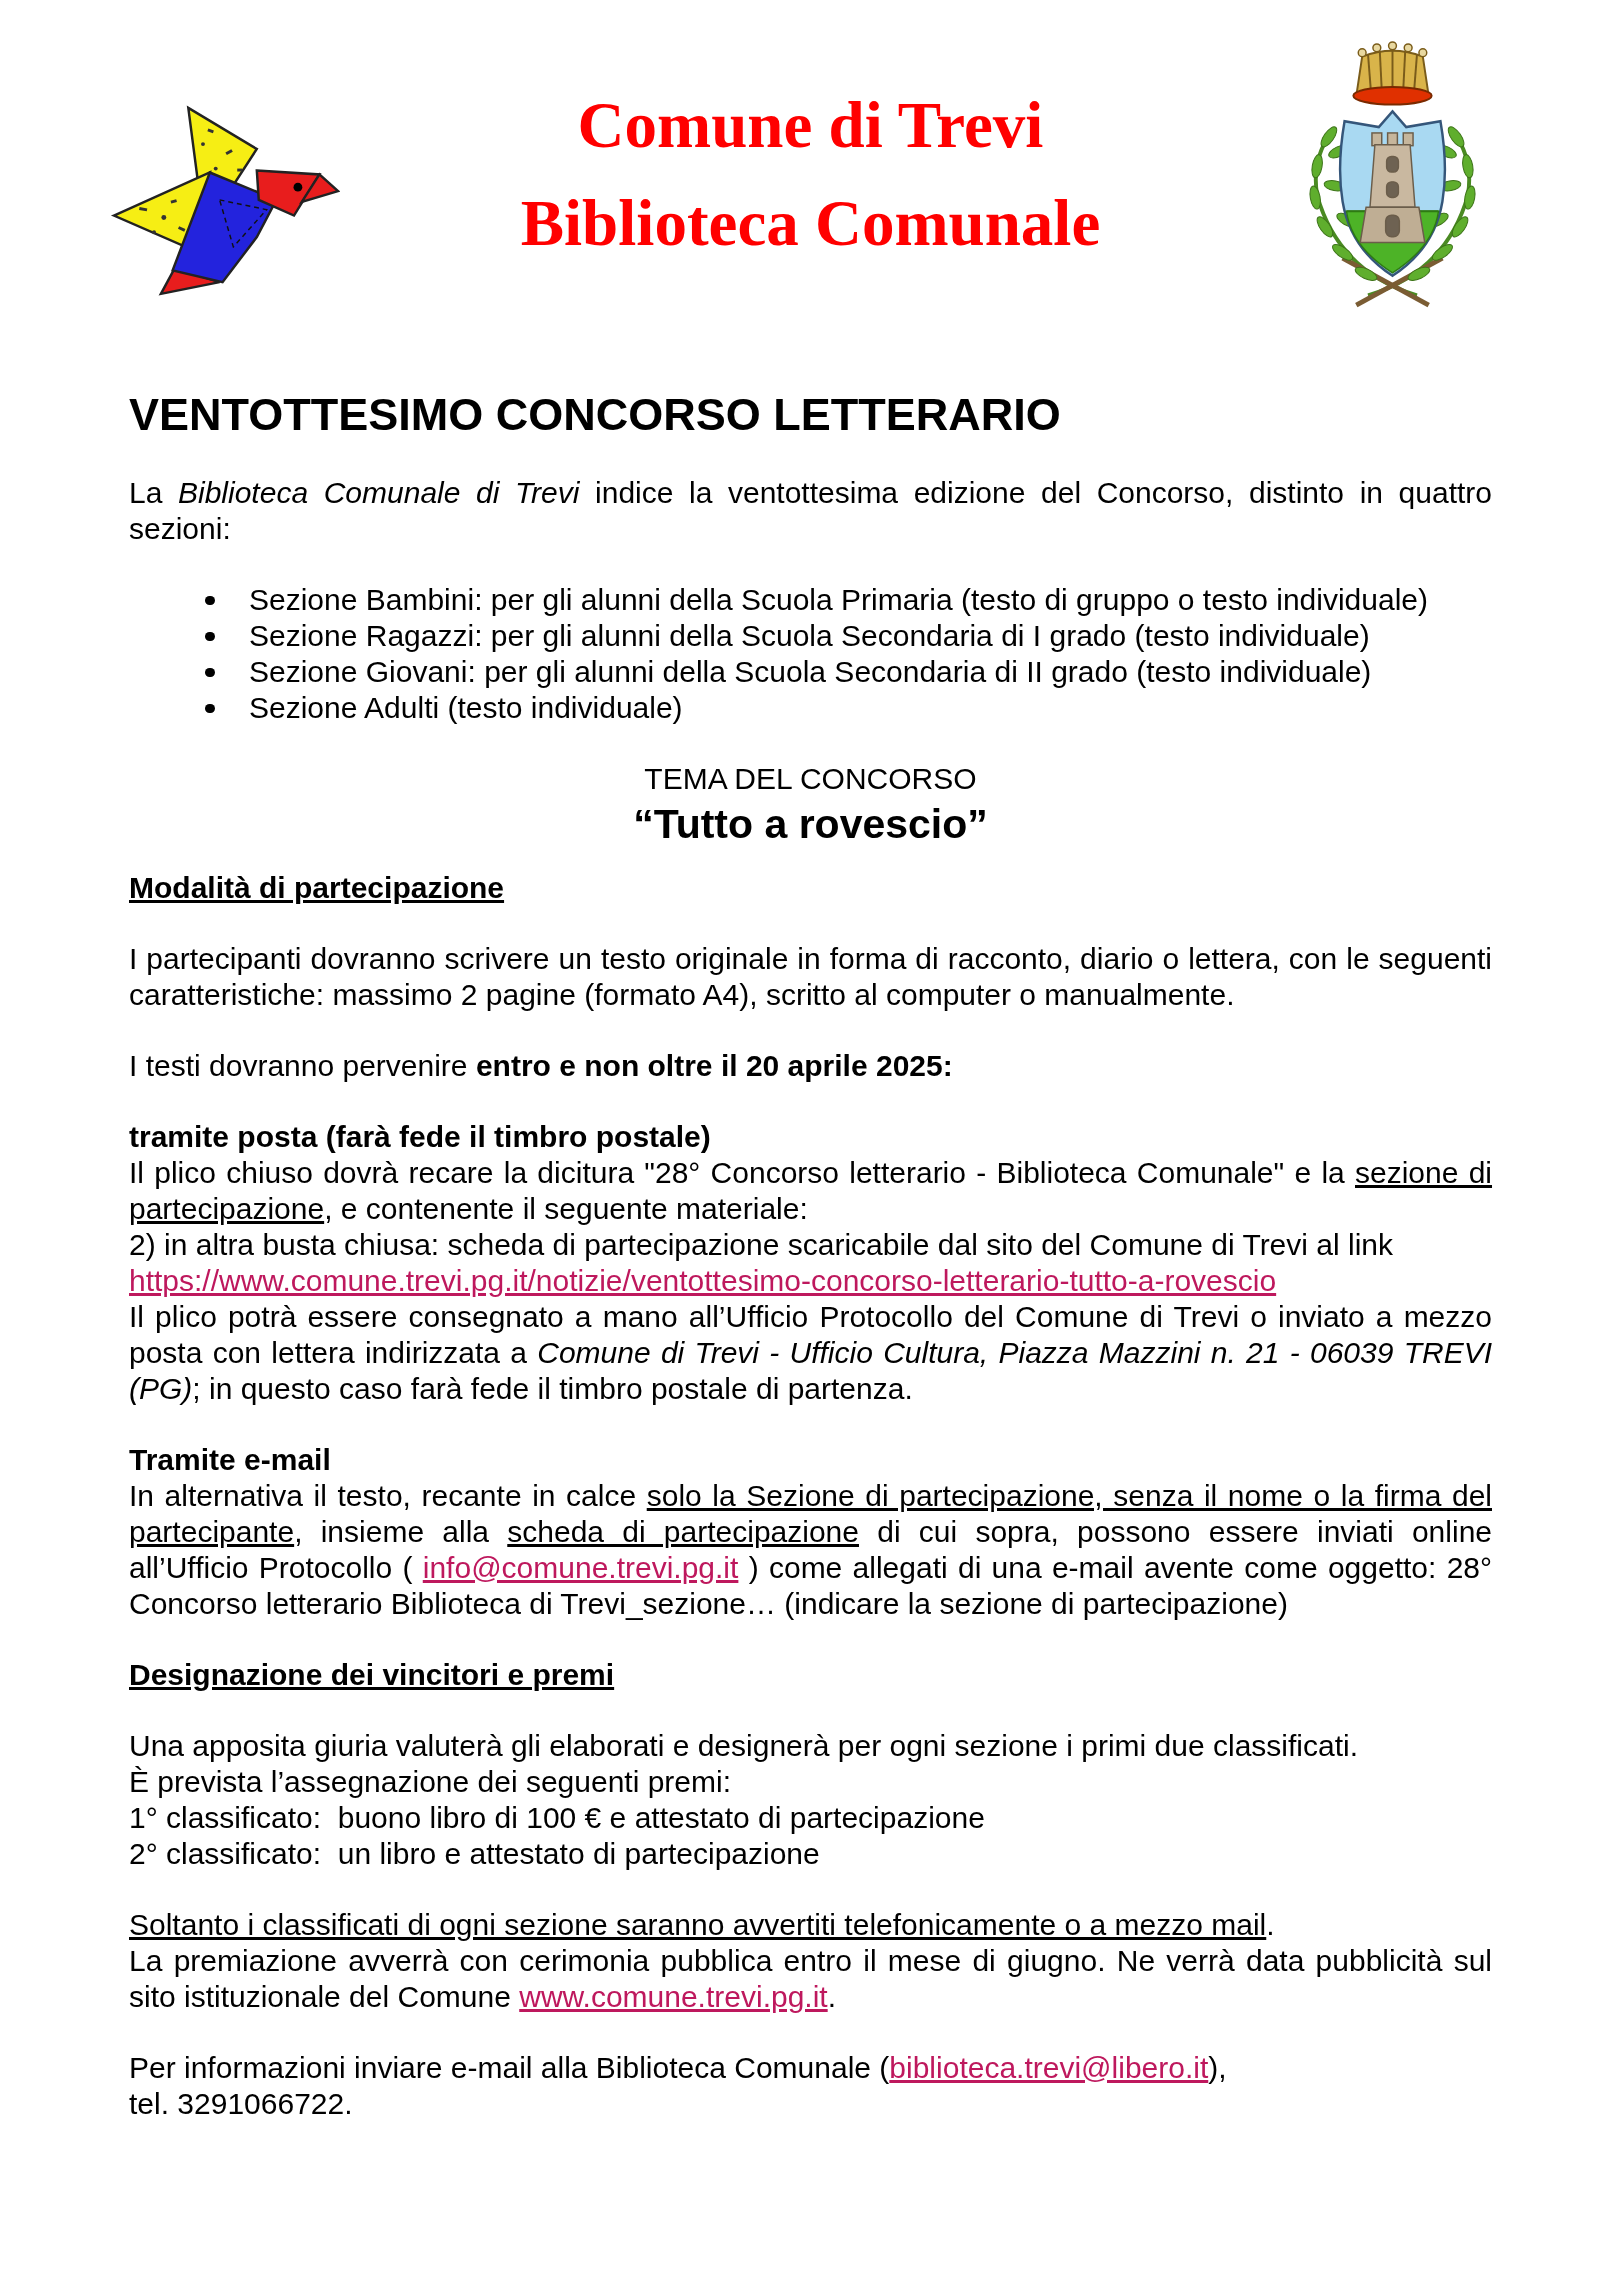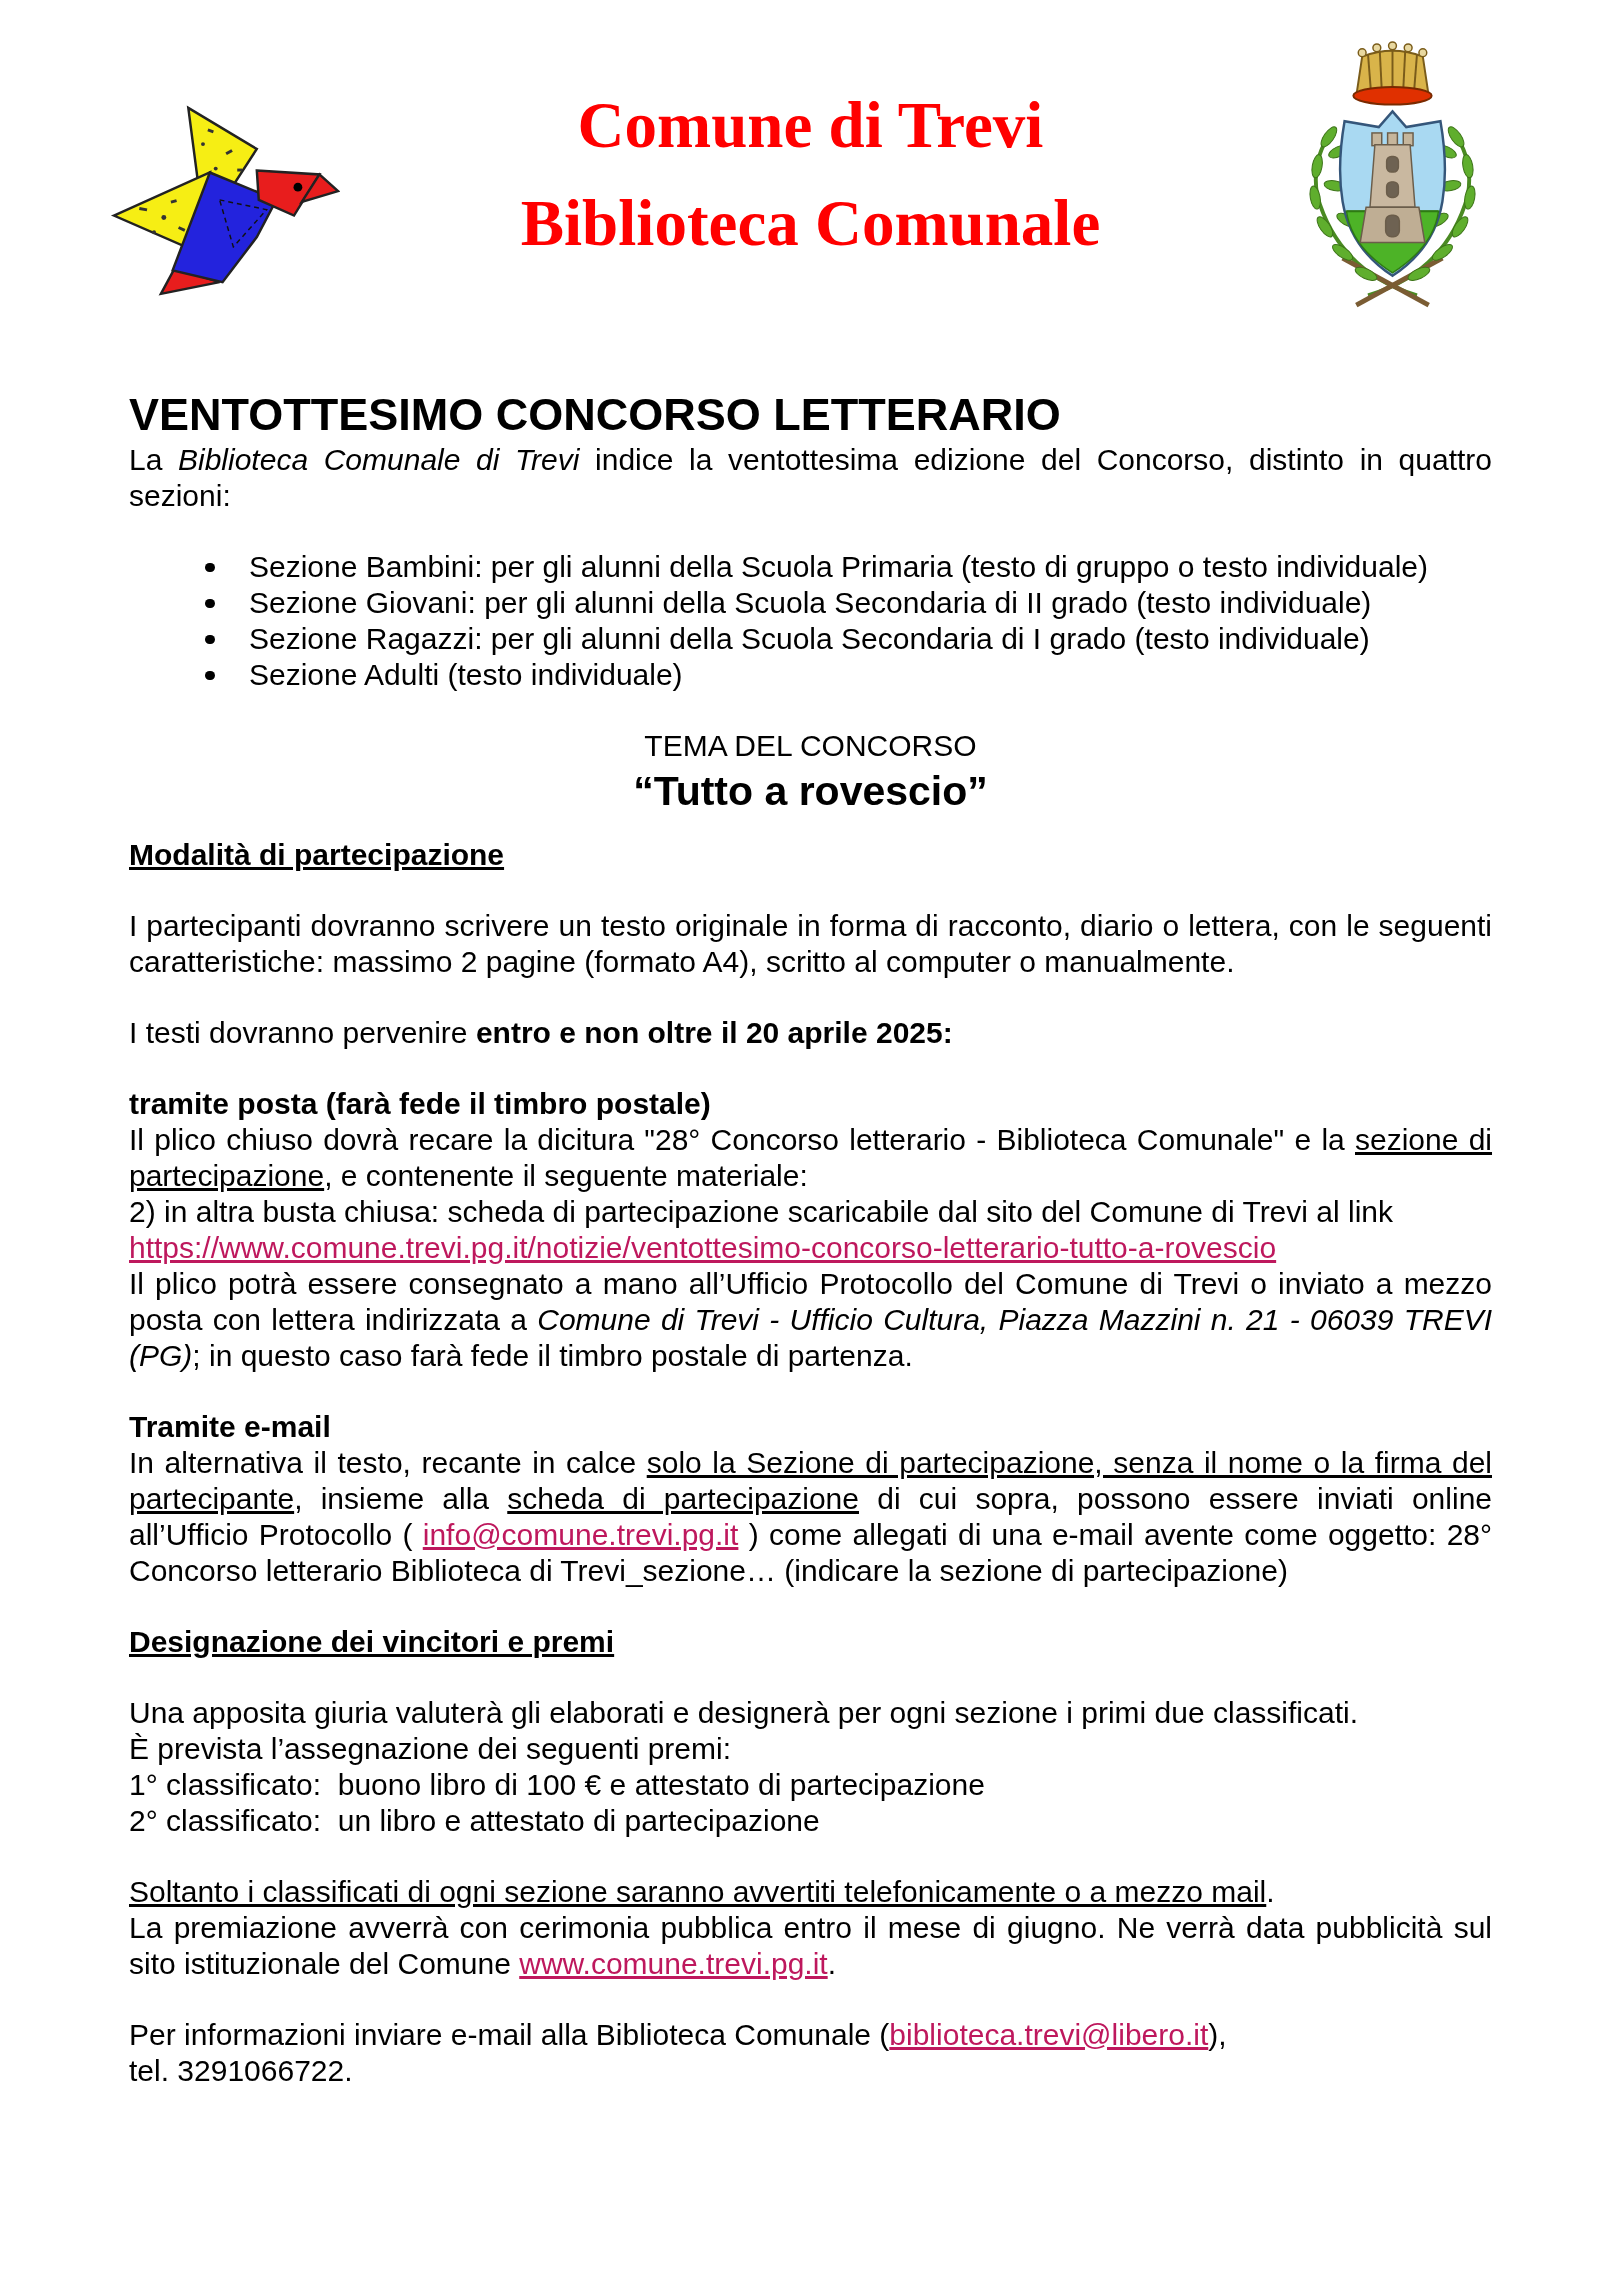--- a/index.html
+++ b/index.html
@@ -11,21 +11,21 @@
   .crest-logo{position:absolute;left:1270px;top:39px;}
   .header-titles{position:absolute;left:363px;right:363px;top:76px;text-align:center;
                  font-family:cursive;font-weight:bold;}
   .header-title-line{font-size:65px;line-height:98px;}
   
   .content{padding:0 129px;}
   .main-title{font-size:45px;line-height:53px;font-weight:bold;text-align:left;margin-top:45px;}
   p{margin:0;}
   .just{text-align:justify;}
   .mt{margin-top:35px;}
-  .mt-sm{margin-top:1px;}
+  .mt-sm{margin-top:34px;}
   .b{font-weight:bold;}
   .i{font-style:italic;}
   .u{text-decoration:underline;}
   .bu{font-weight:bold;text-decoration:underline;}
   .link{color:#be185d;text-decoration:underline;cursor:pointer;word-break:break-all;}
   .center{text-align:center;}
   .tema-title{font-size:41px;line-height:55px;font-weight:bold;}
   ul.sections{list-style:none;margin:35px 0 0;padding:0 0 0 74px;}
   ul.sections li{position:relative;padding-left:46px;}
   ul.sections li::before{content:"";position:absolute;left:2px;top:13.7px;width:9.8px;height:9.8px;
@@ -143,22 +143,22 @@
   </div>
 
   <div class="content">
 
     <div class="main-title">VENTOTTESIMO CONCORSO LETTERARIO</div>
 
     <p class="just mt-sm"><span>La </span><span class="i">Biblioteca Comunale di Trevi</span><span> indice la ventottesima edizione del Concorso, distinto in quattro sezioni:</span></p>
 
     <ul class="sections">
       <li>Sezione Bambini: per gli alunni della Scuola Primaria (testo di gruppo o testo individuale)</li>
+      <li>Sezione Ragazzi: per gli alunni della Scuola Secondaria di I grado (testo individuale)</li>
       <li>Sezione Giovani: per gli alunni della Scuola Secondaria di II grado (testo individuale)</li>
-      <li>Sezione Ragazzi: per gli alunni della Scuola Secondaria di I grado (testo individuale)</li>
       <li>Sezione Adulti (testo individuale)</li>
     </ul>
 
     <p class="center mt">TEMA DEL CONCORSO</p>
     <p class="center tema-title">“Tutto a rovescio”</p>
 
     <p class="bu modalita-heading">Modalità di partecipazione</p>
 
     <p class="just mt">I partecipanti dovranno scrivere un testo originale in forma di racconto, diario o lettera, con le seguenti caratteristiche: massimo 2 pagine (formato A4), scritto al computer o manualmente.</p>
 

